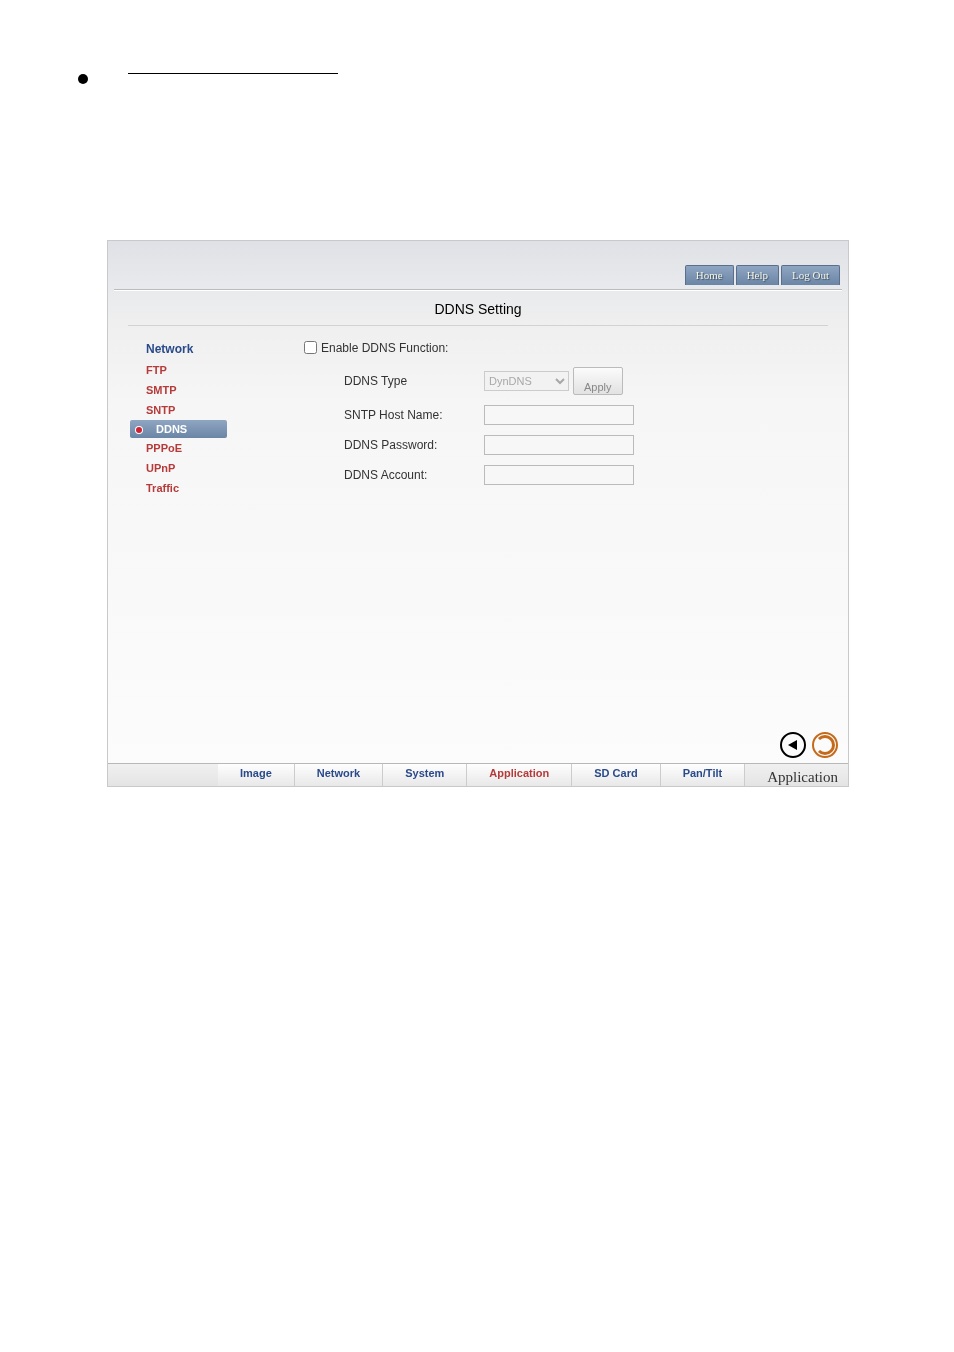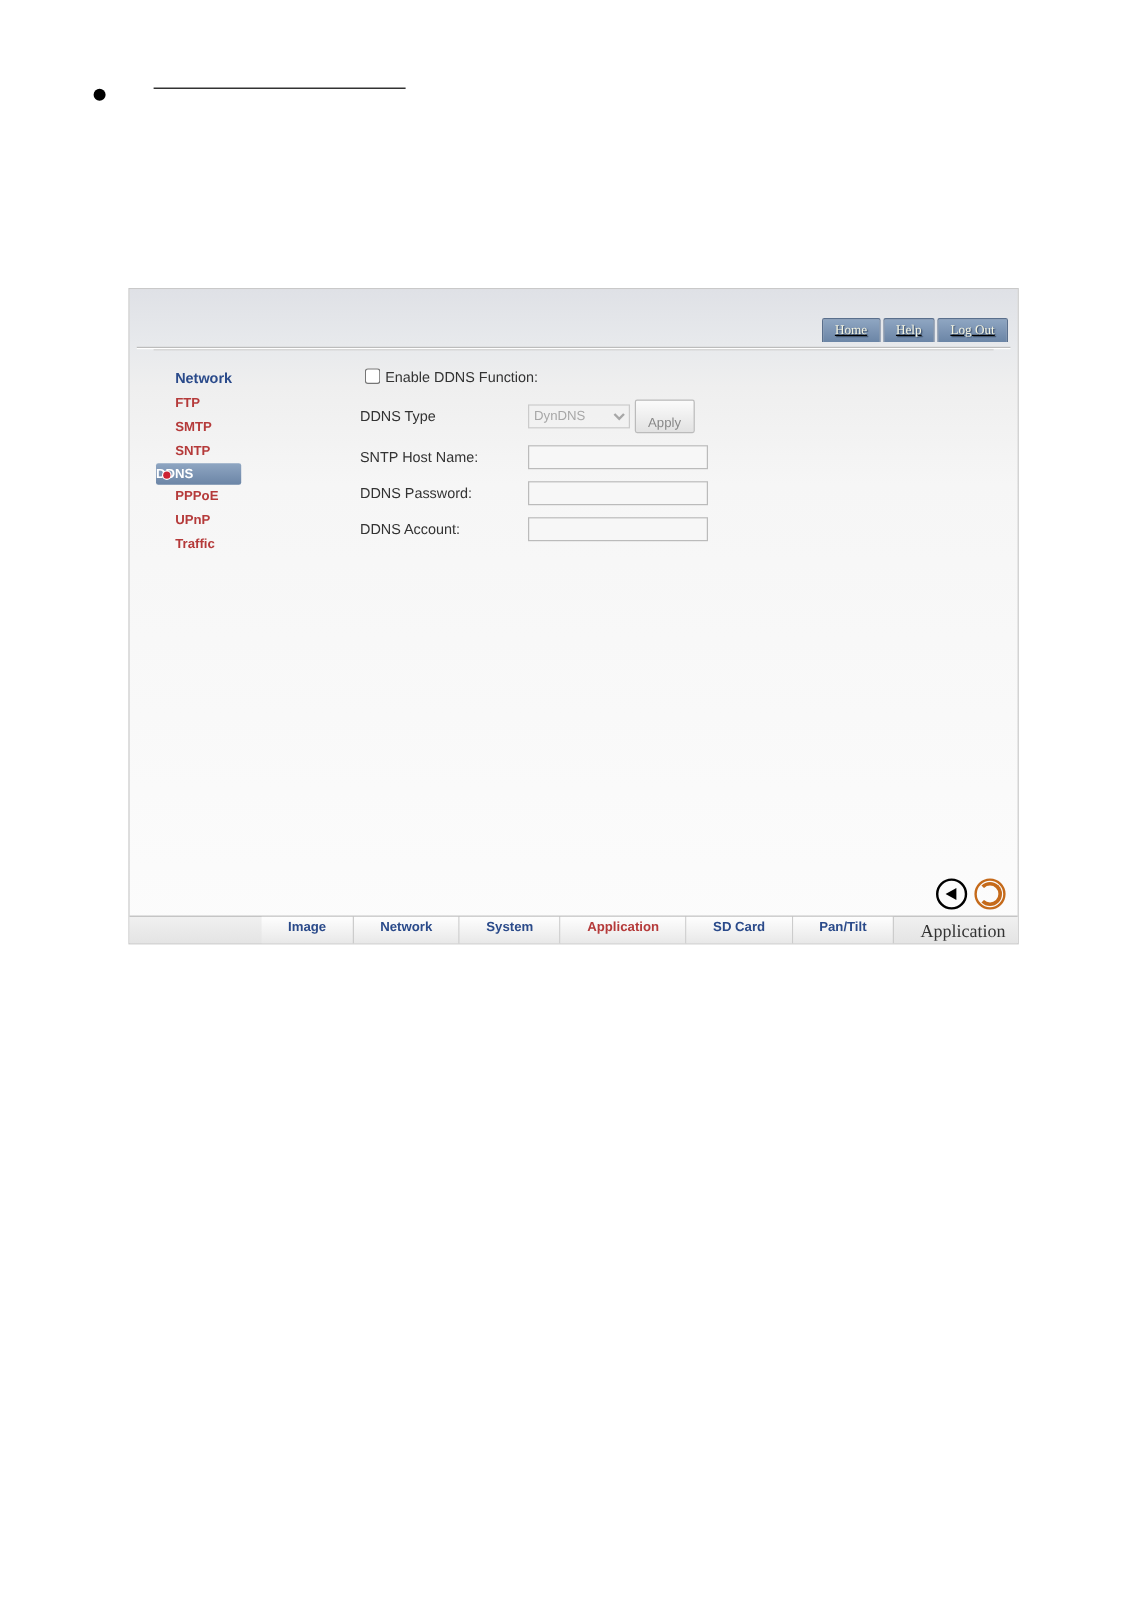--- a/index.html
+++ b/index.html
@@ -48,21 +48,20 @@
   .topbar {
     height: 48px;
     position: relative;
   }
   .top-links {
     position: absolute;
     right: 8px;
     top: 24px;
     display: flex;
     gap: 2px;
-    text-decoration: underline;
   }
   .top-link {
     background: linear-gradient(#8fa6c2, #6b85a6);
     color: #f3f3e0;
     font-size: 11px;
     padding: 3px 10px 4px;
     border: 1px solid #5a6f8c;
     border-bottom: none;
     text-shadow: 1px 1px 1px #3a4d66;
     font-family: Georgia, serif;
@@ -109,21 +108,21 @@
   .side-head {
     color: #2a4a8a;
     font-weight: bold;
     font-size: 12px;
   }
   .side-item.active {
     background: linear-gradient(#8fa6c2, #6b85a6);
     color: #fff;
     border-radius: 2px;
     display: inline-block;
-    padding: 3px 40px 3px 0;
+    padding: 3px 40px 3px 26px;
     margin-left: -10px;
   }
   .side-item.active::before {
     content: "";
     position: absolute;
     left: 6px;
     top: 7px;
     width: 6px;
     height: 6px;
     background: #c23;
@@ -134,20 +133,21 @@
   .form {
     flex: 1;
     padding-top: 4px;
     font-size: 12px;
     color: #333;
   }
   .form-row {
     display: flex;
     align-items: center;
     margin-bottom: 10px;
+    margin-left: 44px;
   }
   .form-label {
     width: 140px;
     color: #333;
   }
   .check-row {
     display: flex;
     align-items: center;
     margin-bottom: 10px;
     margin-left: 0px;
@@ -283,20 +283,21 @@
   <div class="topbar">
     <div class="top-links">
       <div class="top-link">Home</div>
       <div class="top-link">Help</div>
       <div class="top-link">Log Out</div>
     </div>
   </div>
 
   <div class="header-sep"></div>
 
+  <div class="title">DDNS Setting</div>
   <div class="title-sep"></div>
 
   <div class="content">
 
     <div class="sidebar">
       <div class="side-item side-head">Network</div>
       <div class="side-item">FTP</div>
       <div class="side-item">SMTP</div>
       <div class="side-item">SNTP</div>
       <div><span class="side-item active">DDNS</span></div>

